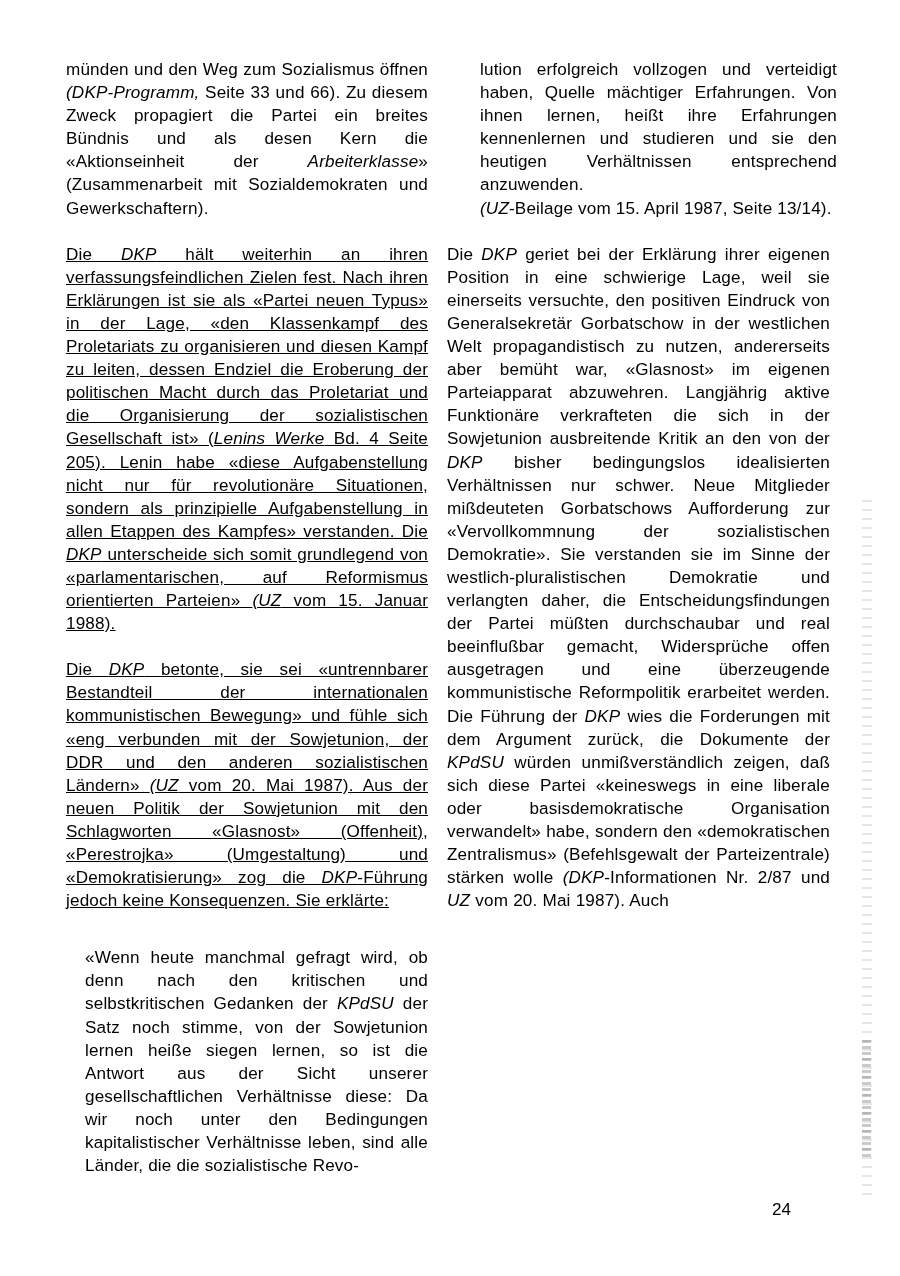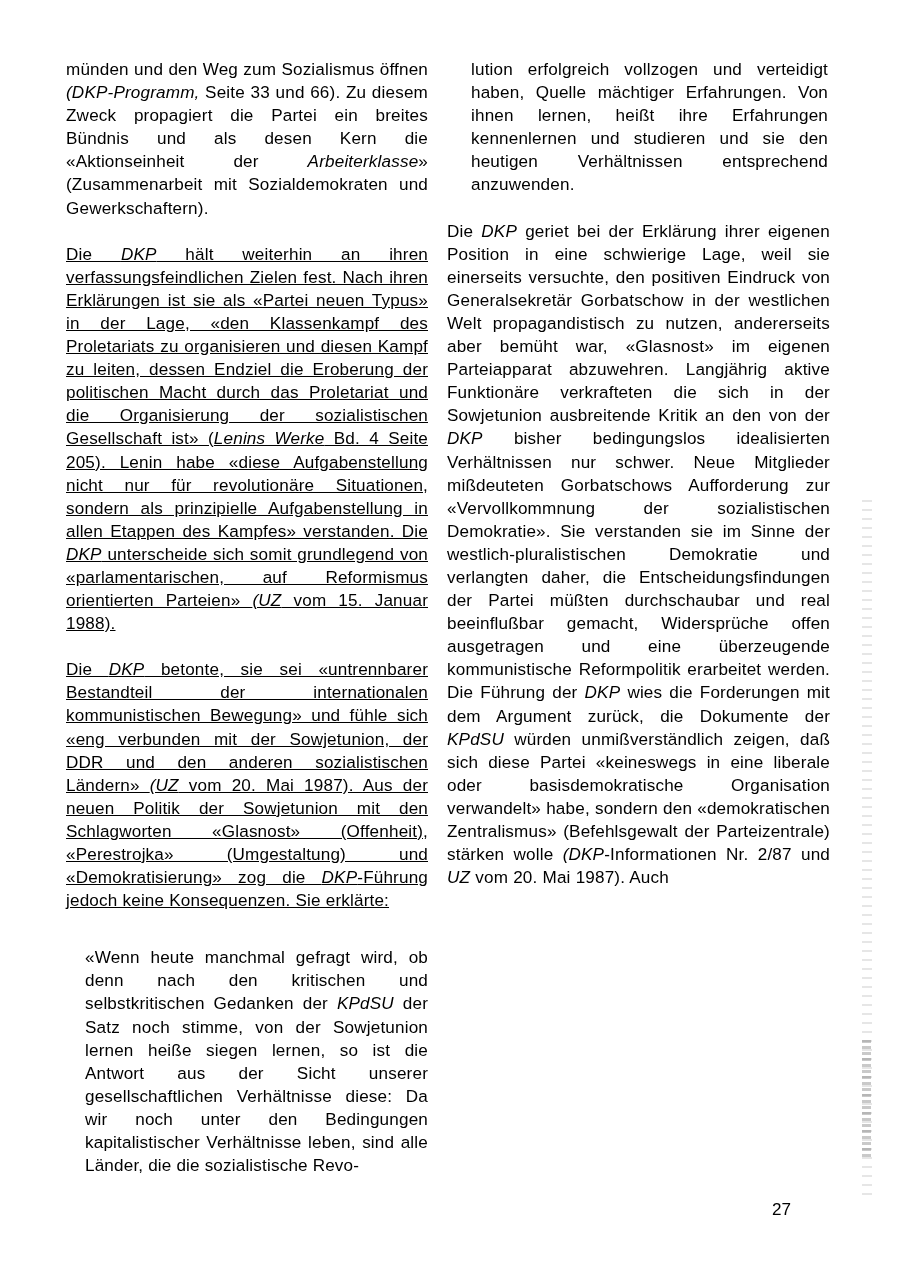--- a/index.html
+++ b/index.html
@@ -55,21 +55,21 @@
     width: calc(100% - 19px);
     font-size: 17.1px;
     line-height: 23.1px;
     text-align: justify;
     letter-spacing: 0.01em;
   }
   p.quote.first { margin-top: 34px; }
 
   
   .column-right p.quote {
-    margin-left: 24px;
+    margin-left: 33px;
     width: calc(100% - 26px);
   }
 
   i, .ital { font-style: italic; }
 
   
   .page-number {
     position: absolute;
     left: 772px;
     top: 1198px;
@@ -122,23 +122,24 @@
 
     <div class="column column-left">
         <p class="para"><span>münden und den Weg zum Sozialismus öffnen </span><i>(DKP-Programm,</i><span> Seite 33 und 66). Zu diesem Zweck propagiert die Partei ein breites Bündnis und als desen Kern die «Aktionseinheit der </span><i>Arbeiterklasse</i><span>» (Zusammenarbeit mit Sozialdemokraten und Gewerkschaftern).</span></p>
         <p class="para gap-para"><span>Die </span><i>DKP</i><span> hält weiterhin an ihren verfassungsfeindlichen Zielen fest. Nach ihren Erklärungen ist sie als «Partei neuen Typus» in der Lage, «den Klassenkampf des Proletariats zu organisieren und diesen Kampf zu leiten, dessen Endziel die Eroberung der politischen Macht durch das Proletariat und die Organisierung der sozialistischen Gesellschaft ist» (</span><i>Lenins Werke</i><span> Bd. 4 Seite 205). Lenin habe «diese Aufgabenstellung nicht nur für revolutionäre Situationen, sondern als prinzipielle Aufgabenstellung in allen Etappen des Kampfes» verstanden. Die </span><i>DKP</i><span> unterscheide sich somit grundlegend von «parlamentarischen, auf Reformismus orientierten Parteien» </span><i>(UZ</i><span> vom 15. Januar 1988).</span></p>
         <p class="para gap-para"><span>Die </span><i>DKP</i><span> betonte, sie sei «untrennbarer Bestandteil der internationalen kommunistischen Bewegung» und fühle sich «eng verbunden mit der Sowjetunion, der DDR und den anderen sozialistischen Ländern» </span><i>(UZ</i><span> vom 20. Mai 1987). Aus der neuen Politik der Sowjetunion mit den Schlagworten «Glasnost» (Offenheit), «Perestrojka» (Umgestaltung) und «Demokratisierung» zog die </span><i>DKP</i><span>-Führung jedoch keine Konsequenzen. Sie erklärte:</span></p>
         <p class="quote first"><span>«Wenn heute manchmal gefragt wird, ob denn nach den kritischen und selbstkritischen Gedanken der </span><i>KPdSU</i><span> der Satz noch stimme, von der Sowjetunion lernen heiße siegen lernen, so ist die Antwort aus der Sicht unserer gesellschaftlichen Verhältnisse diese: Da wir noch unter den Bedingungen kapitalistischer Verhältnisse leben, sind alle Länder, die die sozialistische Revo-</span></p>
       </div>
 
     <div class="column column-right">
         <p class="quote"><span>lution erfolgreich vollzogen und verteidigt haben, Quelle mächtiger Erfahrungen. Von ihnen lernen, heißt ihre Erfahrungen kennenlernen und studieren und sie den heutigen Verhältnissen entsprechend anzuwenden.</span></p>
+        <p class="quote"><i>(UZ</i><span>-Beilage vom 15. April 1987, Seite 13/14).</span></p>
         <p class="para gap-para"><span>Die </span><i>DKP</i><span> geriet bei der Erklärung ihrer eigenen Position in eine schwierige Lage, weil sie einerseits versuchte, den positiven Eindruck von Generalsekretär Gorbatschow in der westlichen Welt propagandistisch zu nutzen, andererseits aber bemüht war, «Glasnost» im eigenen Parteiapparat abzuwehren. Langjährig aktive Funktionäre verkrafteten die sich in der Sowjetunion ausbreitende Kritik an den von der </span><i>DKP</i><span> bisher bedingungslos idealisierten Verhältnissen nur schwer. Neue Mitglieder mißdeuteten Gorbatschows Aufforderung zur «Vervollkommnung der sozialistischen Demokratie». Sie verstanden sie im Sinne der westlich-pluralistischen Demokratie und verlangten daher, die Entscheidungsfindungen der Partei müßten durchschaubar und real beeinflußbar gemacht, Widersprüche offen ausgetragen und eine überzeugende kommunistische Reformpolitik erarbeitet werden. Die Führung der </span><i>DKP</i><span> wies die Forderungen mit dem Argument zurück, die Dokumente der </span><i>KPdSU</i><span> würden unmißverständlich zeigen, daß sich diese Partei «keineswegs in eine liberale oder basisdemokratische Organisation verwandelt» habe, sondern den «demokratischen Zentralismus» (Befehlsgewalt der Parteizentrale) stärken wolle </span><i>(DKP</i><span>-Informationen Nr. 2/87 und </span><i>UZ</i><span> vom 20. Mai 1987). Auch</span></p>
       </div>
 
   </div>
 
-  <div class="page-number">27</div>
+  <div class="page-number">24</div>
 
   <div class="bleed"></div>
   <div class="bleed-dense"></div>
 
 </div>
 
 </body></html>

